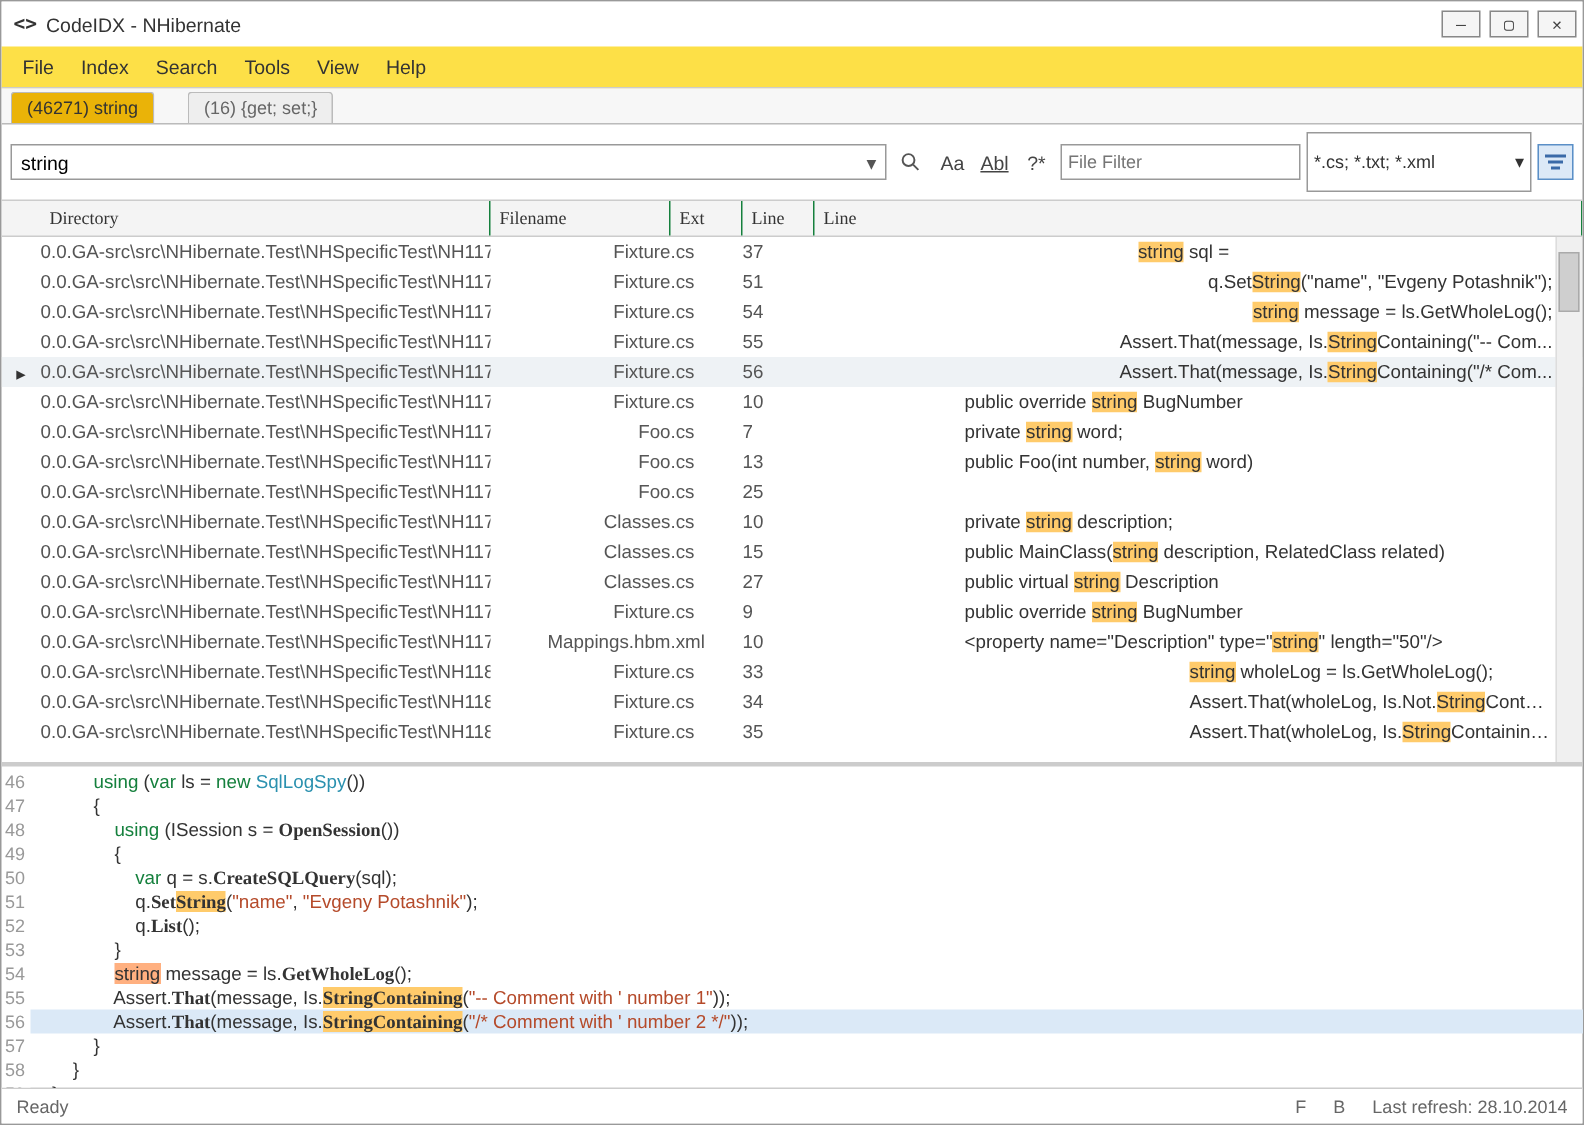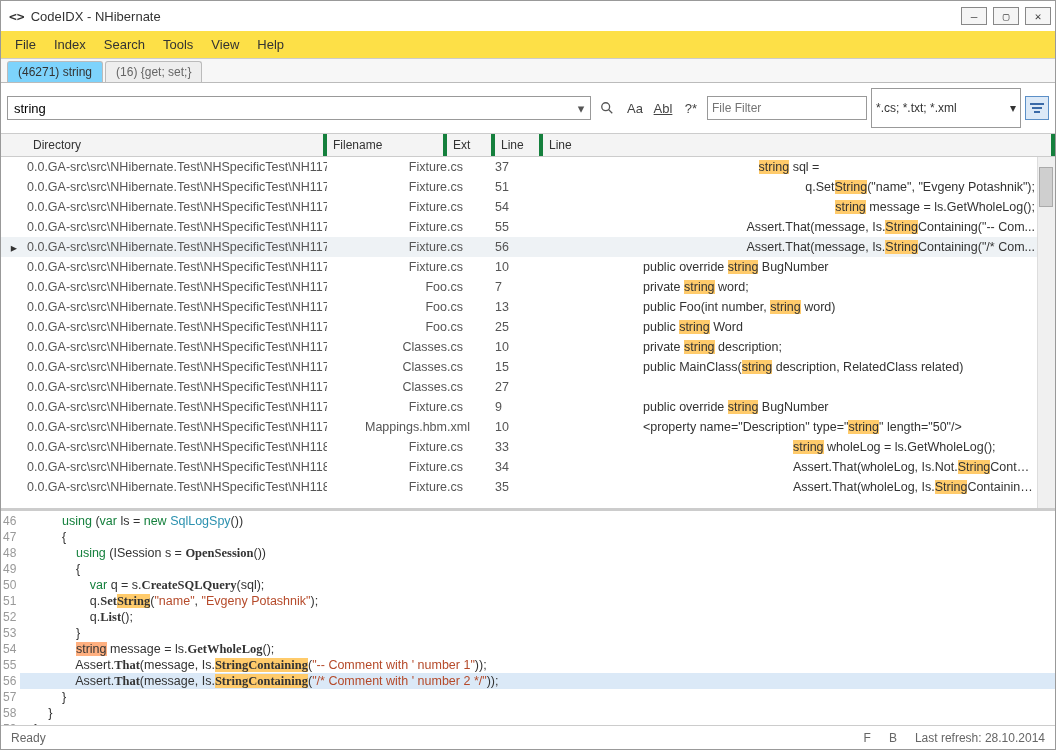--- a/index.html
+++ b/index.html
@@ -5,33 +5,33 @@
   * { box-sizing: border-box; margin: 0; padding: 0; font-family: "Segoe UI", Tahoma, sans-serif; }
   body { width:1056px; height:750px; background:#fff; font-size:13px; color:#333; overflow:hidden; display:flex; flex-direction:column; border:1px solid #999;}
   .titlebar { display:flex; align-items:center; justify-content:space-between; height:30px; padding:0 4px 0 8px; background:#fff;}
   .titlebar-left { display:flex; align-items:center; gap:6px;}
   .titlebar-text { font-size:13px; color:#333;}
   .win-btns { display:flex; gap:6px;}
   .win-btn { width:26px; height:18px; border:1px solid #888; background:#f5f5f5; display:flex; align-items:center; justify-content:center; font-size:11px; font-family:monospace; color:#444;}
   .menubar { display:flex; gap:2px; padding:4px 6px; border-bottom:1px solid #ccc; background:#fde047;}
   .menubar span { padding:2px 8px;}
   .tabbar { display:flex; padding:2px 6px 0 6px; border-bottom:1px solid #bbb; background:#f7f7f7;}
-  .tab { padding:3px 10px; border:1px solid #bbb; border-bottom:none; margin-right:2px; background:#7dd3fc; font-size:12px; border-radius:3px 3px 0 0;}
-  .tab.inactive { background:#eee; color:#666;}
+  .tab { padding:3px 10px; border:1px solid #bbb; border-bottom:none; margin-right:2px; background:#eab308; font-size:12px; border-radius:3px 3px 0 0;}
+  .tab.inactive { background:#eee; color:#666;margin-left:20px;}
   .searchbar { display:flex; align-items:center; gap:4px; padding:5px 6px; border-bottom:1px solid #ccc;}
   .searchbox { flex:1; display:flex; align-items:center; border:1px solid #999; height:24px; background:#fff;}
   .searchbox input { flex:1; border:none; outline:none; padding:0 6px; font-size:13px;}
   .searchbox .dd { width:18px; text-align:center; color:#555;}
   .toolbtn { width:24px; height:24px; display:flex; align-items:center; justify-content:center; color:#444; font-size:13px;}
   .filefilter { width:160px; height:24px; border:1px solid #999; padding:0 4px; font-size:12px; color:#888;}
   .filetypes { width:150px; height:40px; border:1px solid #999; display:flex; align-items:center; justify-content:space-between; padding:0 4px; font-size:12px;}
   .filterbtn { width:24px; height:24px; border:1px solid #5b8fc7; background:#dce9f7; display:flex; align-items:center; justify-content:center;}
   .grid { flex:1; overflow:hidden; display:flex; flex-direction:column; border-bottom:2px solid #ccc;}
   .grid-head { display:flex; background:#f4f4f4; border-bottom:1px solid #ccc; font-size:12px; color:#333;}
-  .gh { padding:4px 6px; border-right:4px solid #15803d;}
+  .gh { padding:4px 6px; border-right:1px solid #15803d;font-family:Liberation Serif, serif;}
   .gh-dir {width:300px; margin-left:26px;}
   .gh-file {width:120px;}
   .gh-ext {width:48px;}
   .gh-line {width:48px;}
   .gh-match {flex:1;}
   .rows { overflow-y:auto; flex:1; position:relative;}
   .row { display:flex; align-items:center; height:20px; font-size:12.5px; color:#555; padding-right:20px;}
   .row.sel{background:#eef2f5;}
   .rcaret{width:26px; text-align:center; color:#333;}
   .rdir{width:300px; white-space:nowrap; overflow:hidden;}
@@ -184,21 +184,20 @@
         <div class="rext">.cs</div>
         <div class="rline">13</div>
         <div class="rmatch" style="padding-left: 100px;"><span>public Foo(int number, </span><span class="hl">string</span><span> word)</span></div>
       </div>
       <div class="row">
         <div class="rcaret"></div>
         <div class="rdir">0.0.GA-src\src\NHibernate.Test\NHSpecificTest\NH1178</div>
         <div class="rfile">Foo</div>
         <div class="rext">.cs</div>
         <div class="rline">25</div>
-        <div class="rmatch" style="padding-left: 100px;"><span>public </span><span class="hl">string</span><span> Word</span></div>
       </div>
       <div class="row">
         <div class="rcaret"></div>
         <div class="rdir">0.0.GA-src\src\NHibernate.Test\NHSpecificTest\NH1179</div>
         <div class="rfile">Classes</div>
         <div class="rext">.cs</div>
         <div class="rline">10</div>
         <div class="rmatch" style="padding-left: 100px;"><span>private </span><span class="hl">string</span><span> description;</span></div>
       </div>
       <div class="row">
@@ -208,20 +207,21 @@
         <div class="rext">.cs</div>
         <div class="rline">15</div>
         <div class="rmatch" style="padding-left: 100px;"><span>public MainClass(</span><span class="hl">string</span><span> description, RelatedClass related)</span></div>
       </div>
       <div class="row">
         <div class="rcaret"></div>
         <div class="rdir">0.0.GA-src\src\NHibernate.Test\NHSpecificTest\NH1179</div>
         <div class="rfile">Classes</div>
         <div class="rext">.cs</div>
         <div class="rline">27</div>
+        <div class="rmatch" style="padding-left: 100px;"><span>public virtual </span><span class="hl">string</span><span> Description</span></div>
       </div>
       <div class="row">
         <div class="rcaret"></div>
         <div class="rdir">0.0.GA-src\src\NHibernate.Test\NHSpecificTest\NH1179</div>
         <div class="rfile">Fixture</div>
         <div class="rext">.cs</div>
         <div class="rline">9</div>
         <div class="rmatch" style="padding-left: 100px;"><span>public override </span><span class="hl">string</span><span> BugNumber</span></div>
       </div>
       <div class="row">

